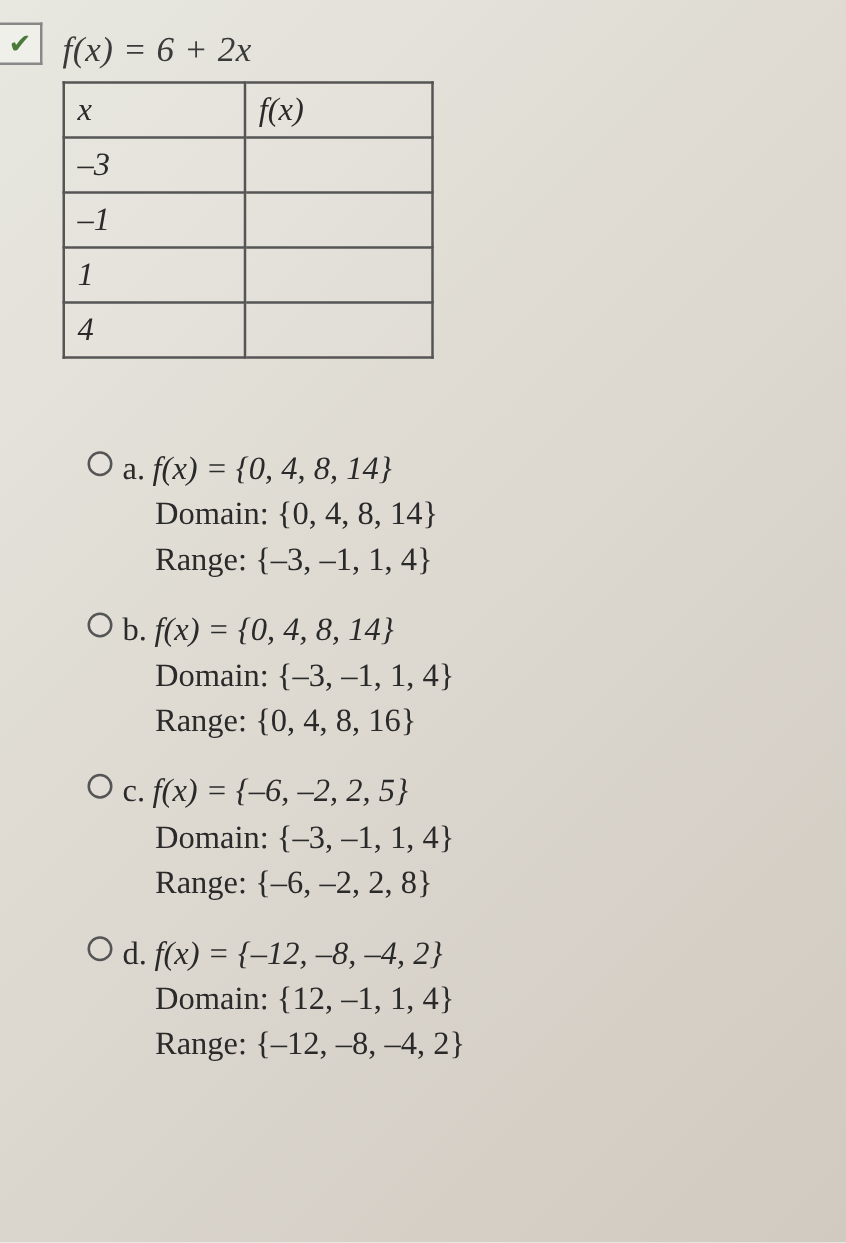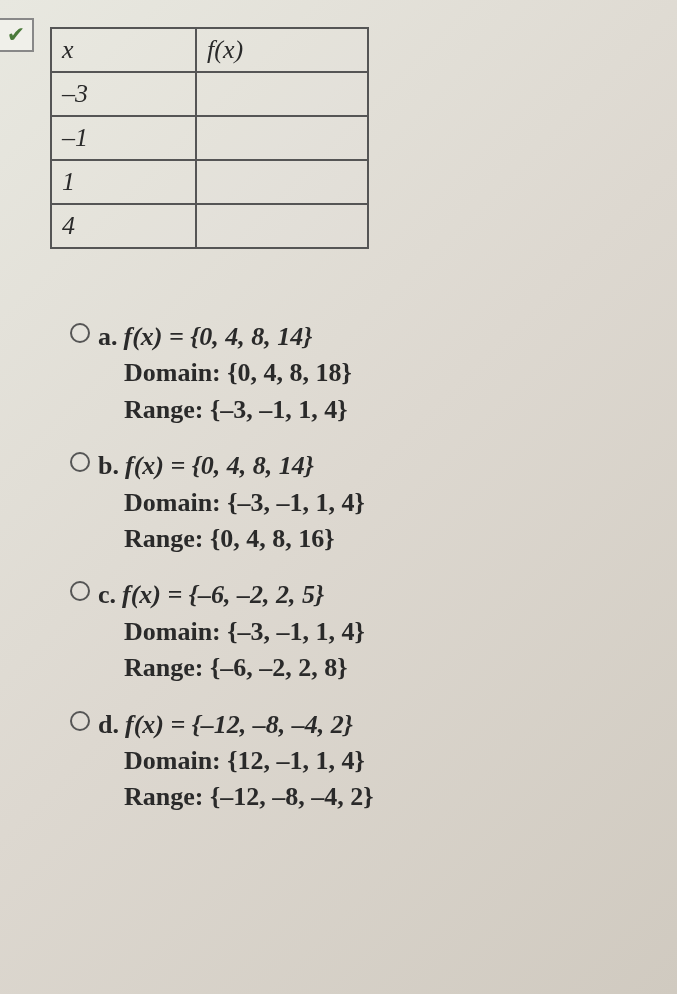--- a/index.html
+++ b/index.html
@@ -63,27 +63,26 @@
       height: 44px;
       background: rgba(255,255,255,0.05);
       font-weight: normal;
     }
     
     table.func-table .col-x {
       width: 145px;
     }
     
     table.func-table .col-fx {
-      width: 172px;
+      width: 150px;
     }
     
     .options {
       margin-top: 70px;
       margin-left: 70px;
-      font-weight: bold;
     }
     
     .option {
       margin-bottom: 20px;
       display: flex;
       align-items: flex-start;
       gap: 8px;
     }
     
     .radio-outer {
@@ -122,20 +121,21 @@
 </head>
 <body>
 
 <div class="page">
 
   <div class="checkbox-wrap">
     <span style="color:#4a7a3a;font-size:22px;font-style:normal;">✔</span>
   </div>
 
   <div class="question-block">
+    <div class="equation">f(x) = 6 + 2x</div>
 
     <table class="func-table">
       <tbody>
           <tr>
         <th class="col-x">x</th>
         <th class="col-fx">f(x)</th>
       </tr>
       <tr>
         <td class="col-x">–3</td>
         <td class="col-fx"></td>
@@ -155,21 +155,21 @@
     </tbody>
       </table>
   </div>
 
   <div class="options">
 
     <div class="option">
       <span class="radio-outer"><span class="radio-circle"></span></span>
       <div class="option-body">
         <div><span class="option-letter">a.</span><span class="fx-label">f(x) = {0, 4, 8, 14}</span></div>
-        <div class="sub">Domain: {0, 4, 8, 18}</div>
+        <div class="sub">Domain: {0, 4, 8, 14}</div>
         <div class="sub">Range: {–3, –1, 1, 4}</div>
       </div>
     </div>
 
     <div class="option">
       <span class="radio-outer"><span class="radio-circle"></span></span>
       <div class="option-body">
         <div><span class="option-letter">b.</span><span class="fx-label">f(x) = {0, 4, 8, 14}</span></div>
         <div class="sub">Domain: {–3, –1, 1, 4}</div>
         <div class="sub">Range: {0, 4, 8, 16}</div>

